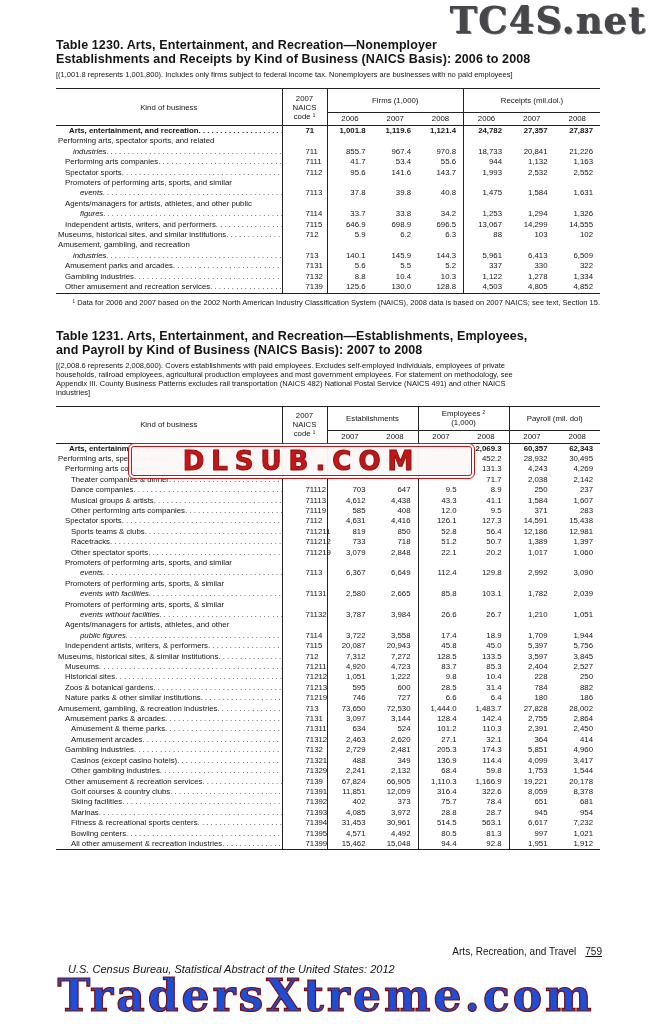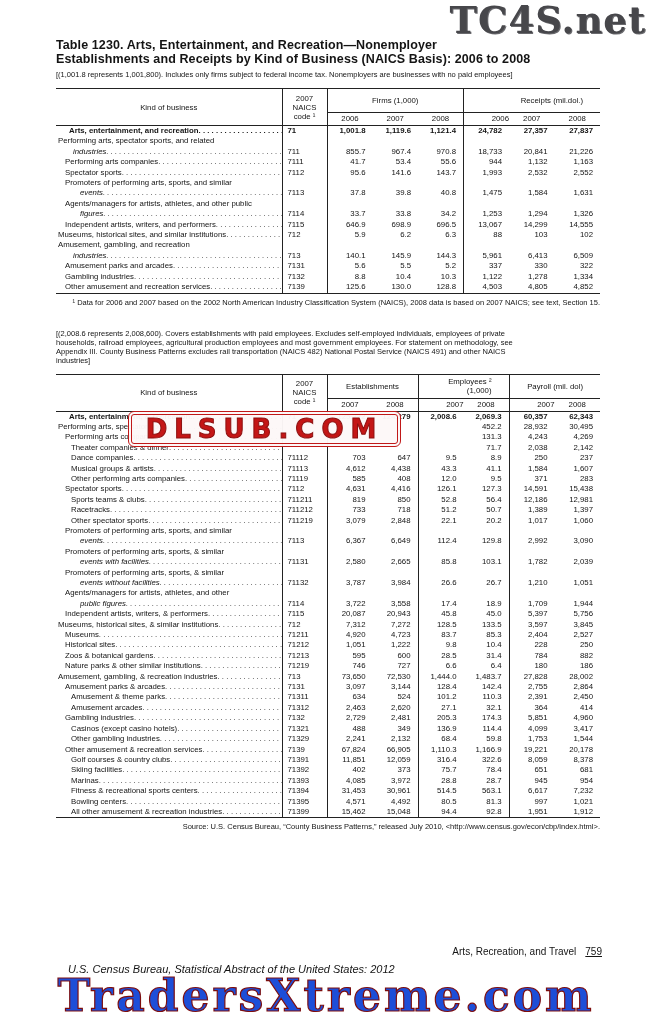--- a/index.html
+++ b/index.html
@@ -26,25 +26,25 @@
   col.c-kob { width:226px; } col.c-code { width:45px; }
   col.c-num { width:45.5px; }
   thead th {
     font-weight:normal; font-size:7.8px; line-height:9px;
     border-bottom:1px solid #222; vertical-align:middle; text-align:center;
   }
   th.kob-h { }
   th.code-h { border-left:1px solid #222; border-right:1px solid #222; padding:0 2px; }
   th.grp { height:24px; padding:2px 17px; }
   tr.yrrow th { height:13px; padding:1px 0 2px; }
-  .gs { border-left:1px solid #222;text-align:right; }
+  .gs { border-left:1px solid #222; }
 
   tbody td { vertical-align:bottom; line-height:10.4px; padding:0; }
   td.kob { overflow:hidden; }
-  td.code { border-left:1px solid #222; border-right:1px solid #222; padding-left:5px;margin-top:26px; }
+  td.code { border-left:1px solid #222; border-right:1px solid #222; padding-left:23px;margin-top:26px; }
   td.num { text-align:right; padding-right:7px; }
   #t1230 tbody td:nth-child(6) { border-left:1px solid #222; }
   #t1231 tbody td:nth-child(5), #t1231 tbody td:nth-child(7) { border-left:1px solid #222; }
 
   .lbl { display:flex; white-space:nowrap; overflow:hidden; }
   .lbl.cont { margin-left:15px;font-style:italic; }
   .leader { flex:1 1 auto; overflow:hidden; white-space:nowrap; }
   .leader::after {
     content:" . . . . . . . . . . . . . . . . . . . . . . . . . . . . . . . . . . . . . . . . . . . . . . . . . . . . . . . . . . . .";
   }
@@ -59,21 +59,21 @@
   .section-1230 { margin-bottom:22px; }
 
   
   .wm-top {
     position:absolute; top:-2px; right:6px; z-index:30;
     font-family:"DejaVu Serif", serif; font-weight:bold;
     font-size:37px; color:#47474b; letter-spacing:1px;
     text-shadow:1px 1px 0 #6a6a6e;
   }
   .wm-mid {
-    position:absolute; left:72px; top:37px; width:273px; height:36px; z-index:25;
+    position:absolute; left:72px; top:37px; width:347px; height:36px; z-index:25;
     background:rgba(253,248,248,0.97);
     border:4px double #c01818; border-radius:6px;
     display:flex; align-items:center; justify-content:center;
     font-family:"DejaVu Sans", sans-serif; font-weight:bold;
     font-size:26px; color:#c41616; letter-spacing:7px;
     -webkit-text-stroke:1px #8c0f0f;
   }
   .wm-bottom {
     position:absolute; left:0; right:0; top:970px; z-index:30;
     text-align:center;
@@ -324,20 +324,21 @@
             </tr>
           </tbody>
       </table>
     </div>
     <div class="fnotes">
       <p class="fnote">¹ Data for 2006 and 2007 based on the 2002 North American Industry Classification System (NAICS), 2008 data is based on 2007 NAICS; see text, Section 15.</p>
     </div>
   </section>
 
   <section>
+    <h1 class="tbl-title">Table 1231. Arts, Entertainment, and Recreation—Establishments, Employees, and Payroll by Kind of Business (NAICS Basis): 2007 to 2008</h1>
     <p class="tbl-note">[(2,008.6 represents 2,008,600). Covers establishments with paid employees. Excludes self-employed individuals, employees of private households, railroad employees, agricultural production employees and most government employees. For statement on methodology, see Appendix III. County Business Patterns excludes rail transportation (NAICS 482) National Postal Service (NAICS 491) and other NAICS industries]</p>
     <div class="tbl-wrap">
       <table id="t1231">
         <colgroup>
           <col class="c-kob">
             <col class="c-code">
           <col class="c-num">
             <col class="c-num">
             <col class="c-num">
           <col class="c-num">
@@ -897,21 +898,20 @@
               <td class="num">94.4</td>
               <td class="num">92.8</td>
               <td class="num">1,951</td>
               <td class="num">1,912</td>
             </tr>
           </tbody>
       </table>
       <div class="wm-mid">DLSUB.COM</div>
     </div>
     <div class="fnotes">
-      <p class="fnote">Source: U.S. Census Bureau, “County Business Patterns,” released July 2010, &lt;http://www.census.gov/econ/cbp/index.html&gt;.</p>
     </div>
   </section>
 
 </div>
 
 <div class="footer-line1">
   <span>Arts, Recreation, and Travel</span><span class="pgnum">759</span>
 </div>
 <div class="footer-line2">U.S. Census Bureau, Statistical Abstract of the United States: 2012</div>
 <div class="wm-bottom">TradersXtreme.com</div>

